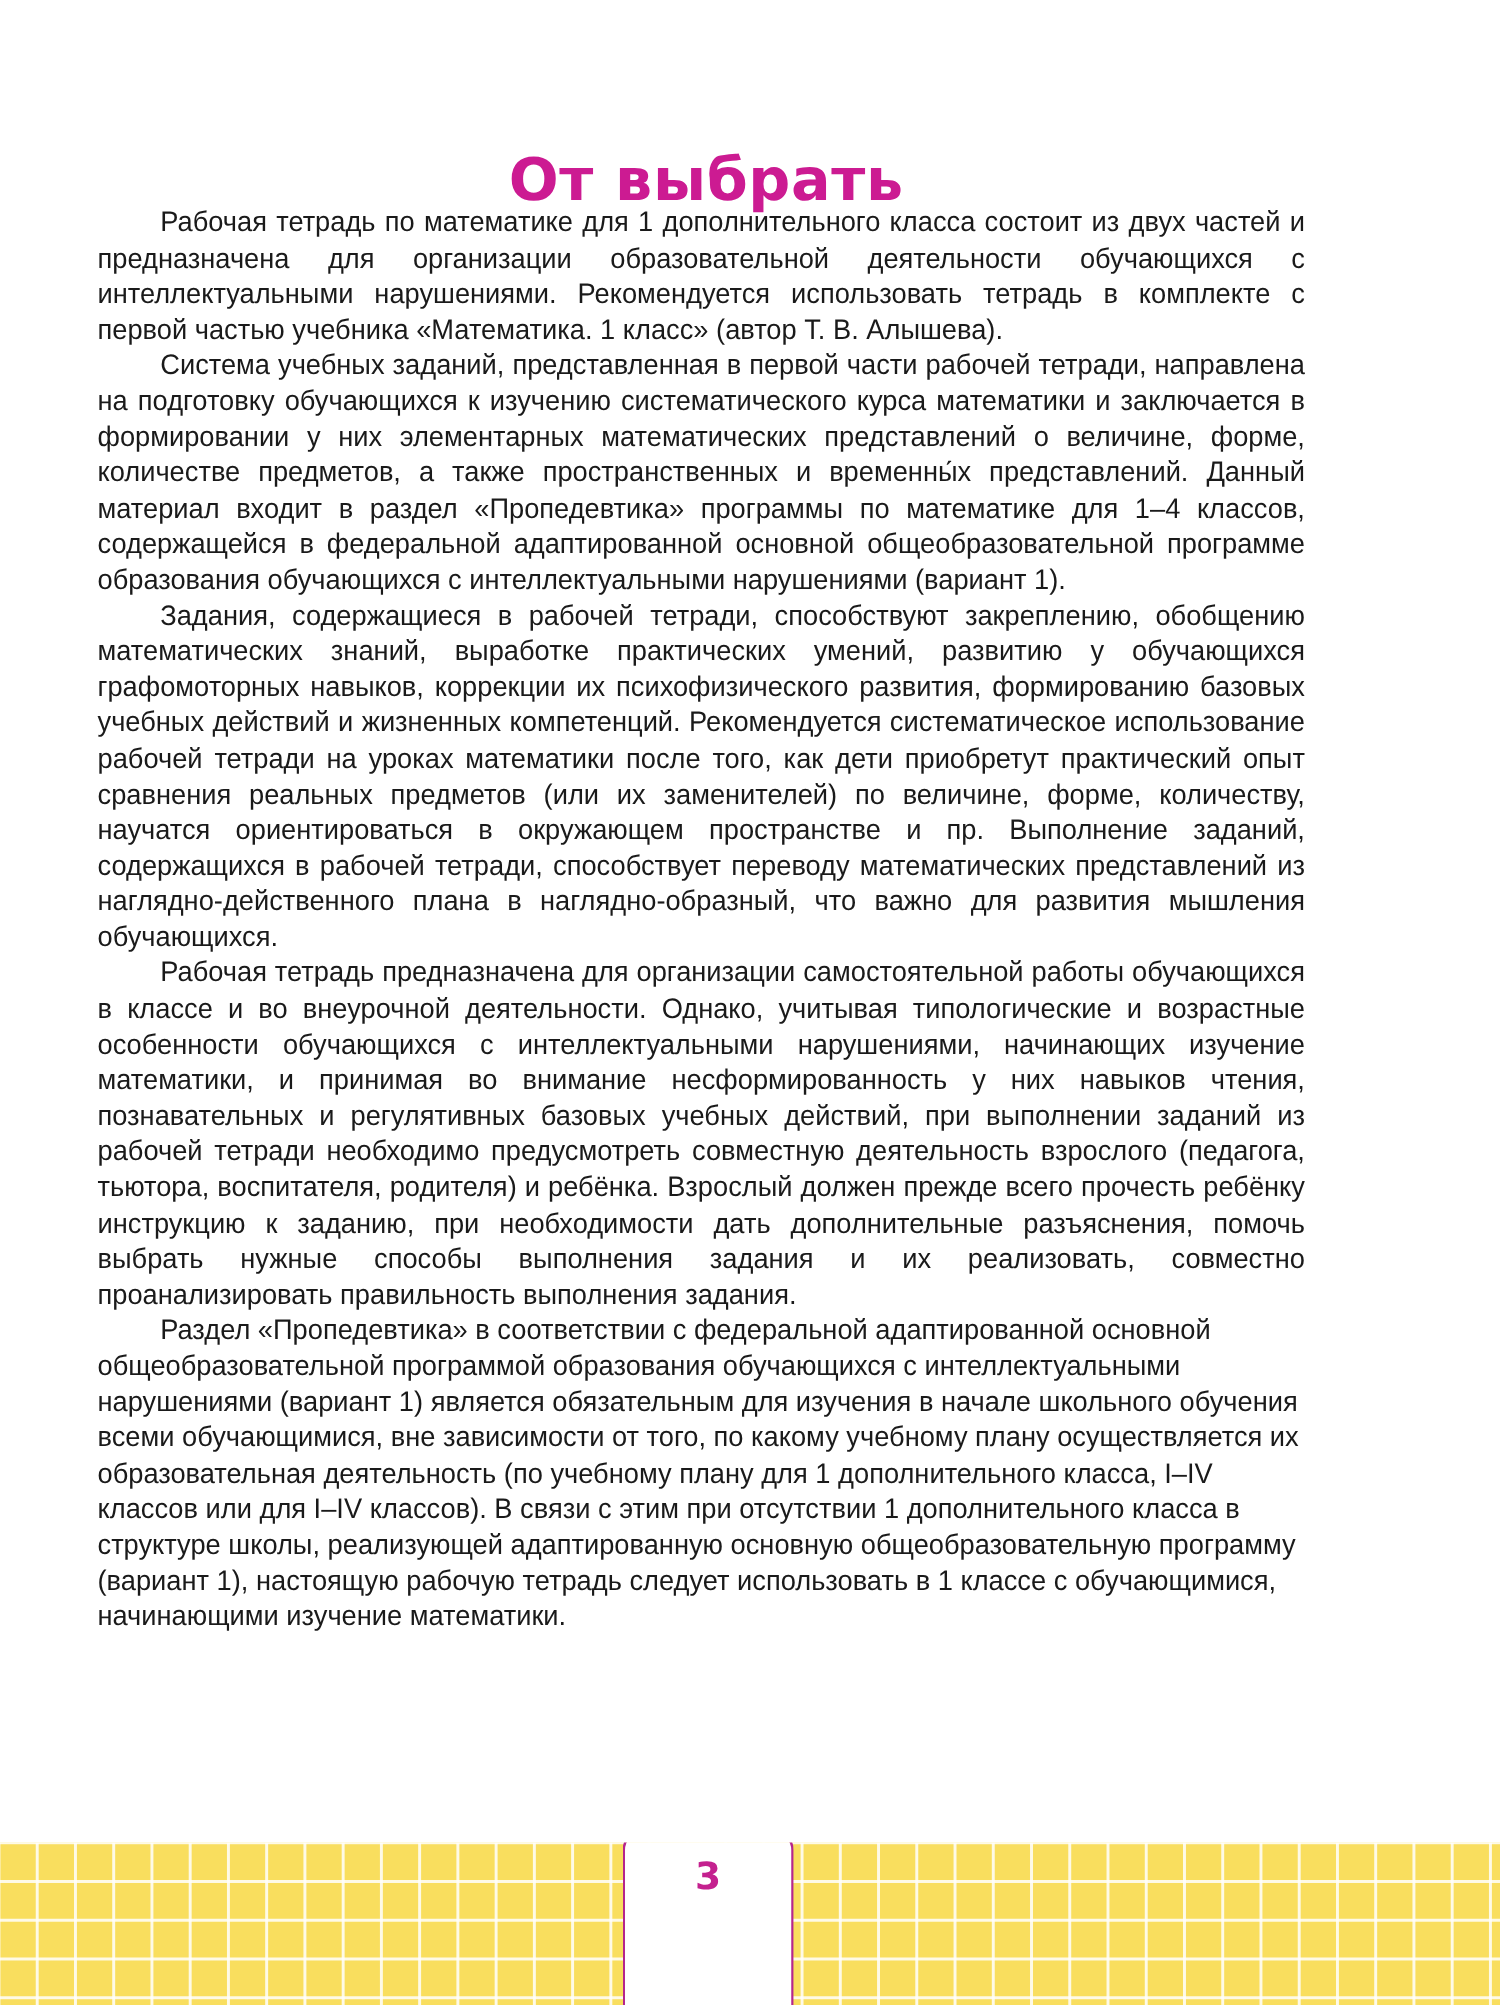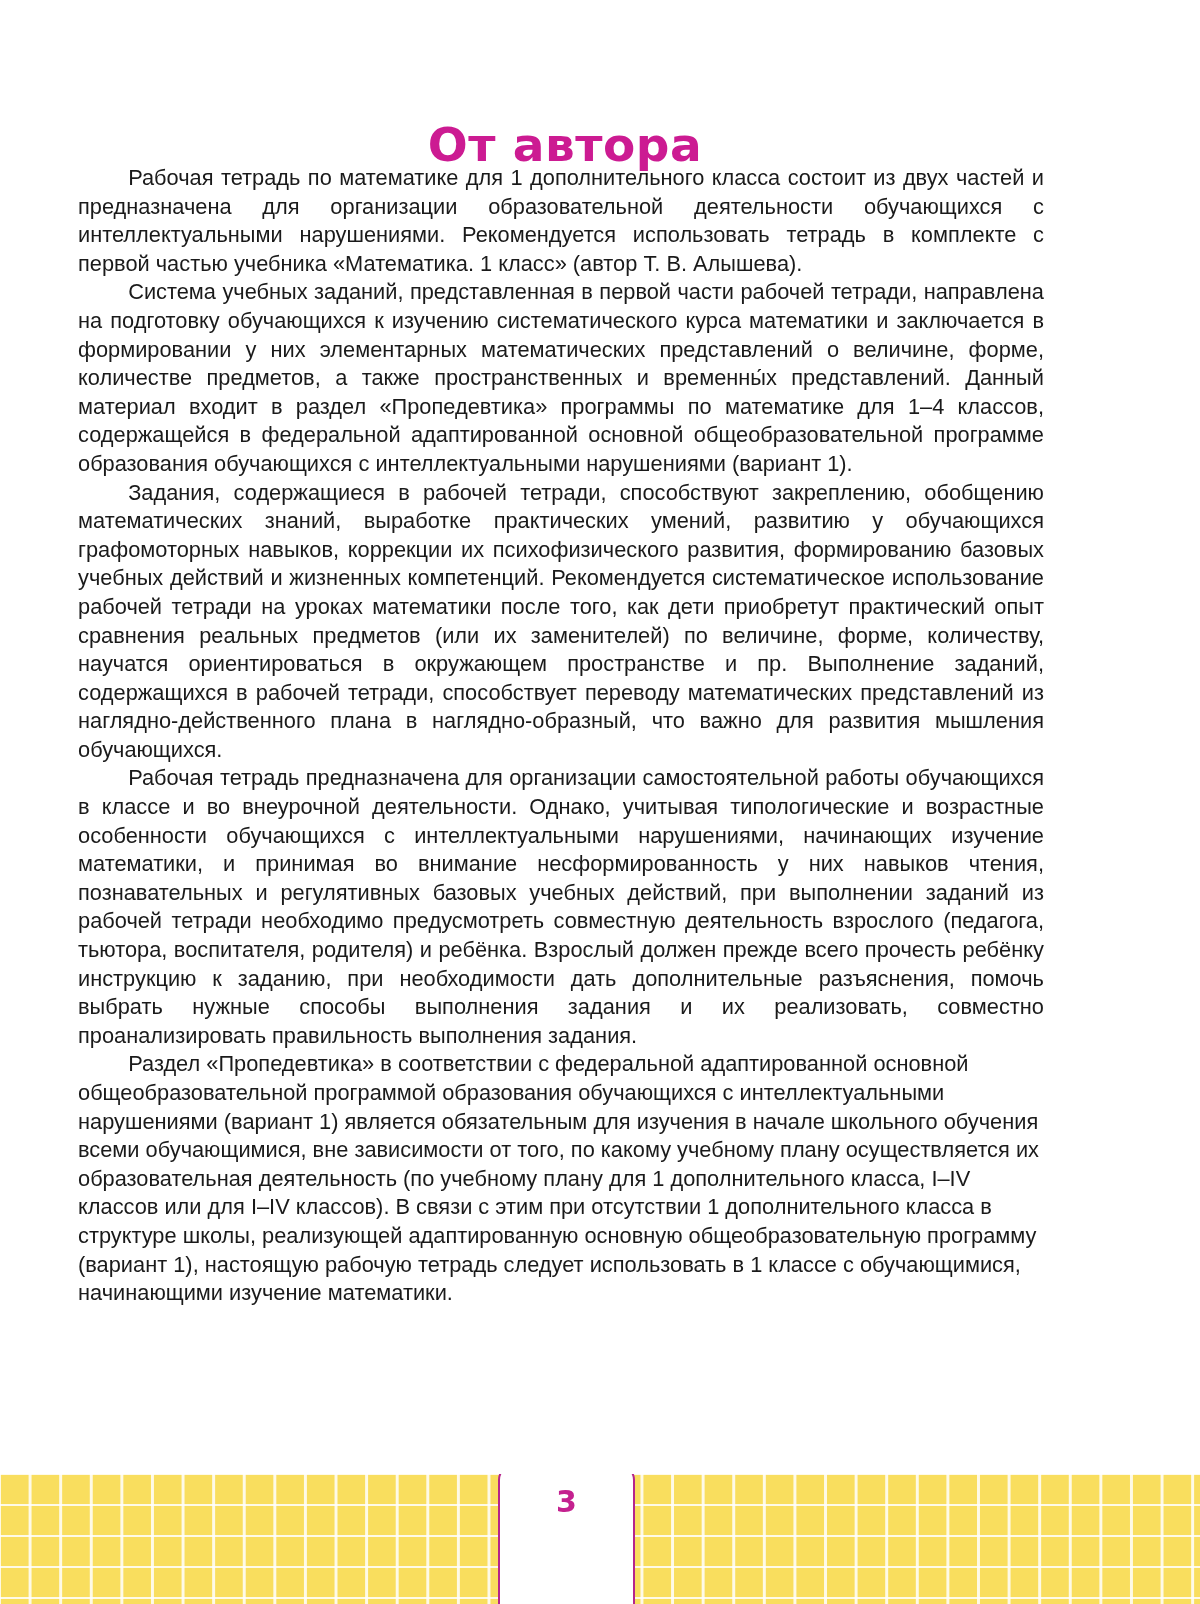--- a/index.html
+++ b/index.html
@@ -117,21 +117,21 @@
     font-weight: bold;
     color: #C4218F;
     font-family: "DejaVu Sans", sans-serif;
   }
 </style>
 </head>
 <body>
 
 <div class="page">
 
-  <h1 class="page-title">От автора</h1>
+  <h1 class="page-title">От выбрать</h1>
 
   <div class="body-text">
     <p class="para">Рабочая тетрадь по математике для 1 дополнительного класса состоит из двух частей и предназначена для организации образовательной деятельности обучающихся с интеллектуальными нарушениями. Рекомендуется использовать тетрадь в комплекте с первой частью учебника «Математика. 1 класс» (автор Т. В. Алышева).</p>
     <p class="para">Система учебных заданий, представленная в первой части рабочей тетради, направлена на подготовку обучающихся к изучению систематического курса математики и заключается в формировании у них элементарных математических представлений о величине, форме, количестве предметов, а также пространственных и временны́х представлений. Данный материал входит в раздел «Пропедевтика» программы по математике для 1–4 классов, содержащейся в федеральной адаптированной основной общеобразовательной программе образования обучающихся с интеллектуальными нарушениями (вариант 1).</p>
     <p class="para">Задания, содержащиеся в рабочей тетради, способствуют закреплению, обобщению математических знаний, выработке практических умений, развитию у обучающихся графомоторных навыков, коррекции их психофизического развития, формированию базовых учебных действий и жизненных компетенций. Рекомендуется систематическое использование рабочей тетради на уроках математики после того, как  дети приобретут практический опыт сравнения реальных предметов (или их заменителей) по величине, форме, количеству, научатся ориентироваться в окружающем пространстве и пр. Выполнение заданий, содержащихся в рабочей тетради, способствует переводу математических представлений из наглядно-действенного плана в наглядно-образный, что важно для развития мышления обучающихся.</p>
     <p class="para">Рабочая тетрадь предназначена для организации самостоятельной работы обучающихся в классе и во внеурочной деятельности. Однако, учитывая типологические и возрастные особенности обучающихся с интеллектуальными нарушениями, начинающих изучение математики, и принимая во внимание несформированность у них навыков чтения, познавательных и регулятивных базовых учебных действий, при выполнении заданий из рабочей тетради необходимо предусмотреть совместную деятельность взрослого (педагога, тьютора, воспитателя, родителя) и ребёнка. Взрослый должен прежде всего прочесть ребёнку инструкцию к заданию, при необходимости дать дополнительные разъяснения, помочь выбрать нужные способы выполнения задания и их реализовать, совместно проанализировать правильность выполнения задания.</p>
     <p class="para">Раздел «Пропедевтика» в соответствии с федеральной адаптированной основной общеобразовательной программой образования обучающихся с интеллектуальными нарушениями (вариант 1) является обязательным для изучения в начале школьного обучения всеми обучающимися, вне зависимости от того, по какому учебному плану осуществляется их образовательная деятельность (по учебному плану для 1 дополнительного класса, I–IV классов или для I–IV классов). В связи с этим при отсутствии 1 дополнительного класса в структуре школы, реализующей адаптированную основную общеобразовательную программу (вариант 1), настоящую рабочую тетрадь следует использовать в 1 классе с обучающимися, начинающими изучение математики.</p>
   </div>
 
   <div class="footer">

